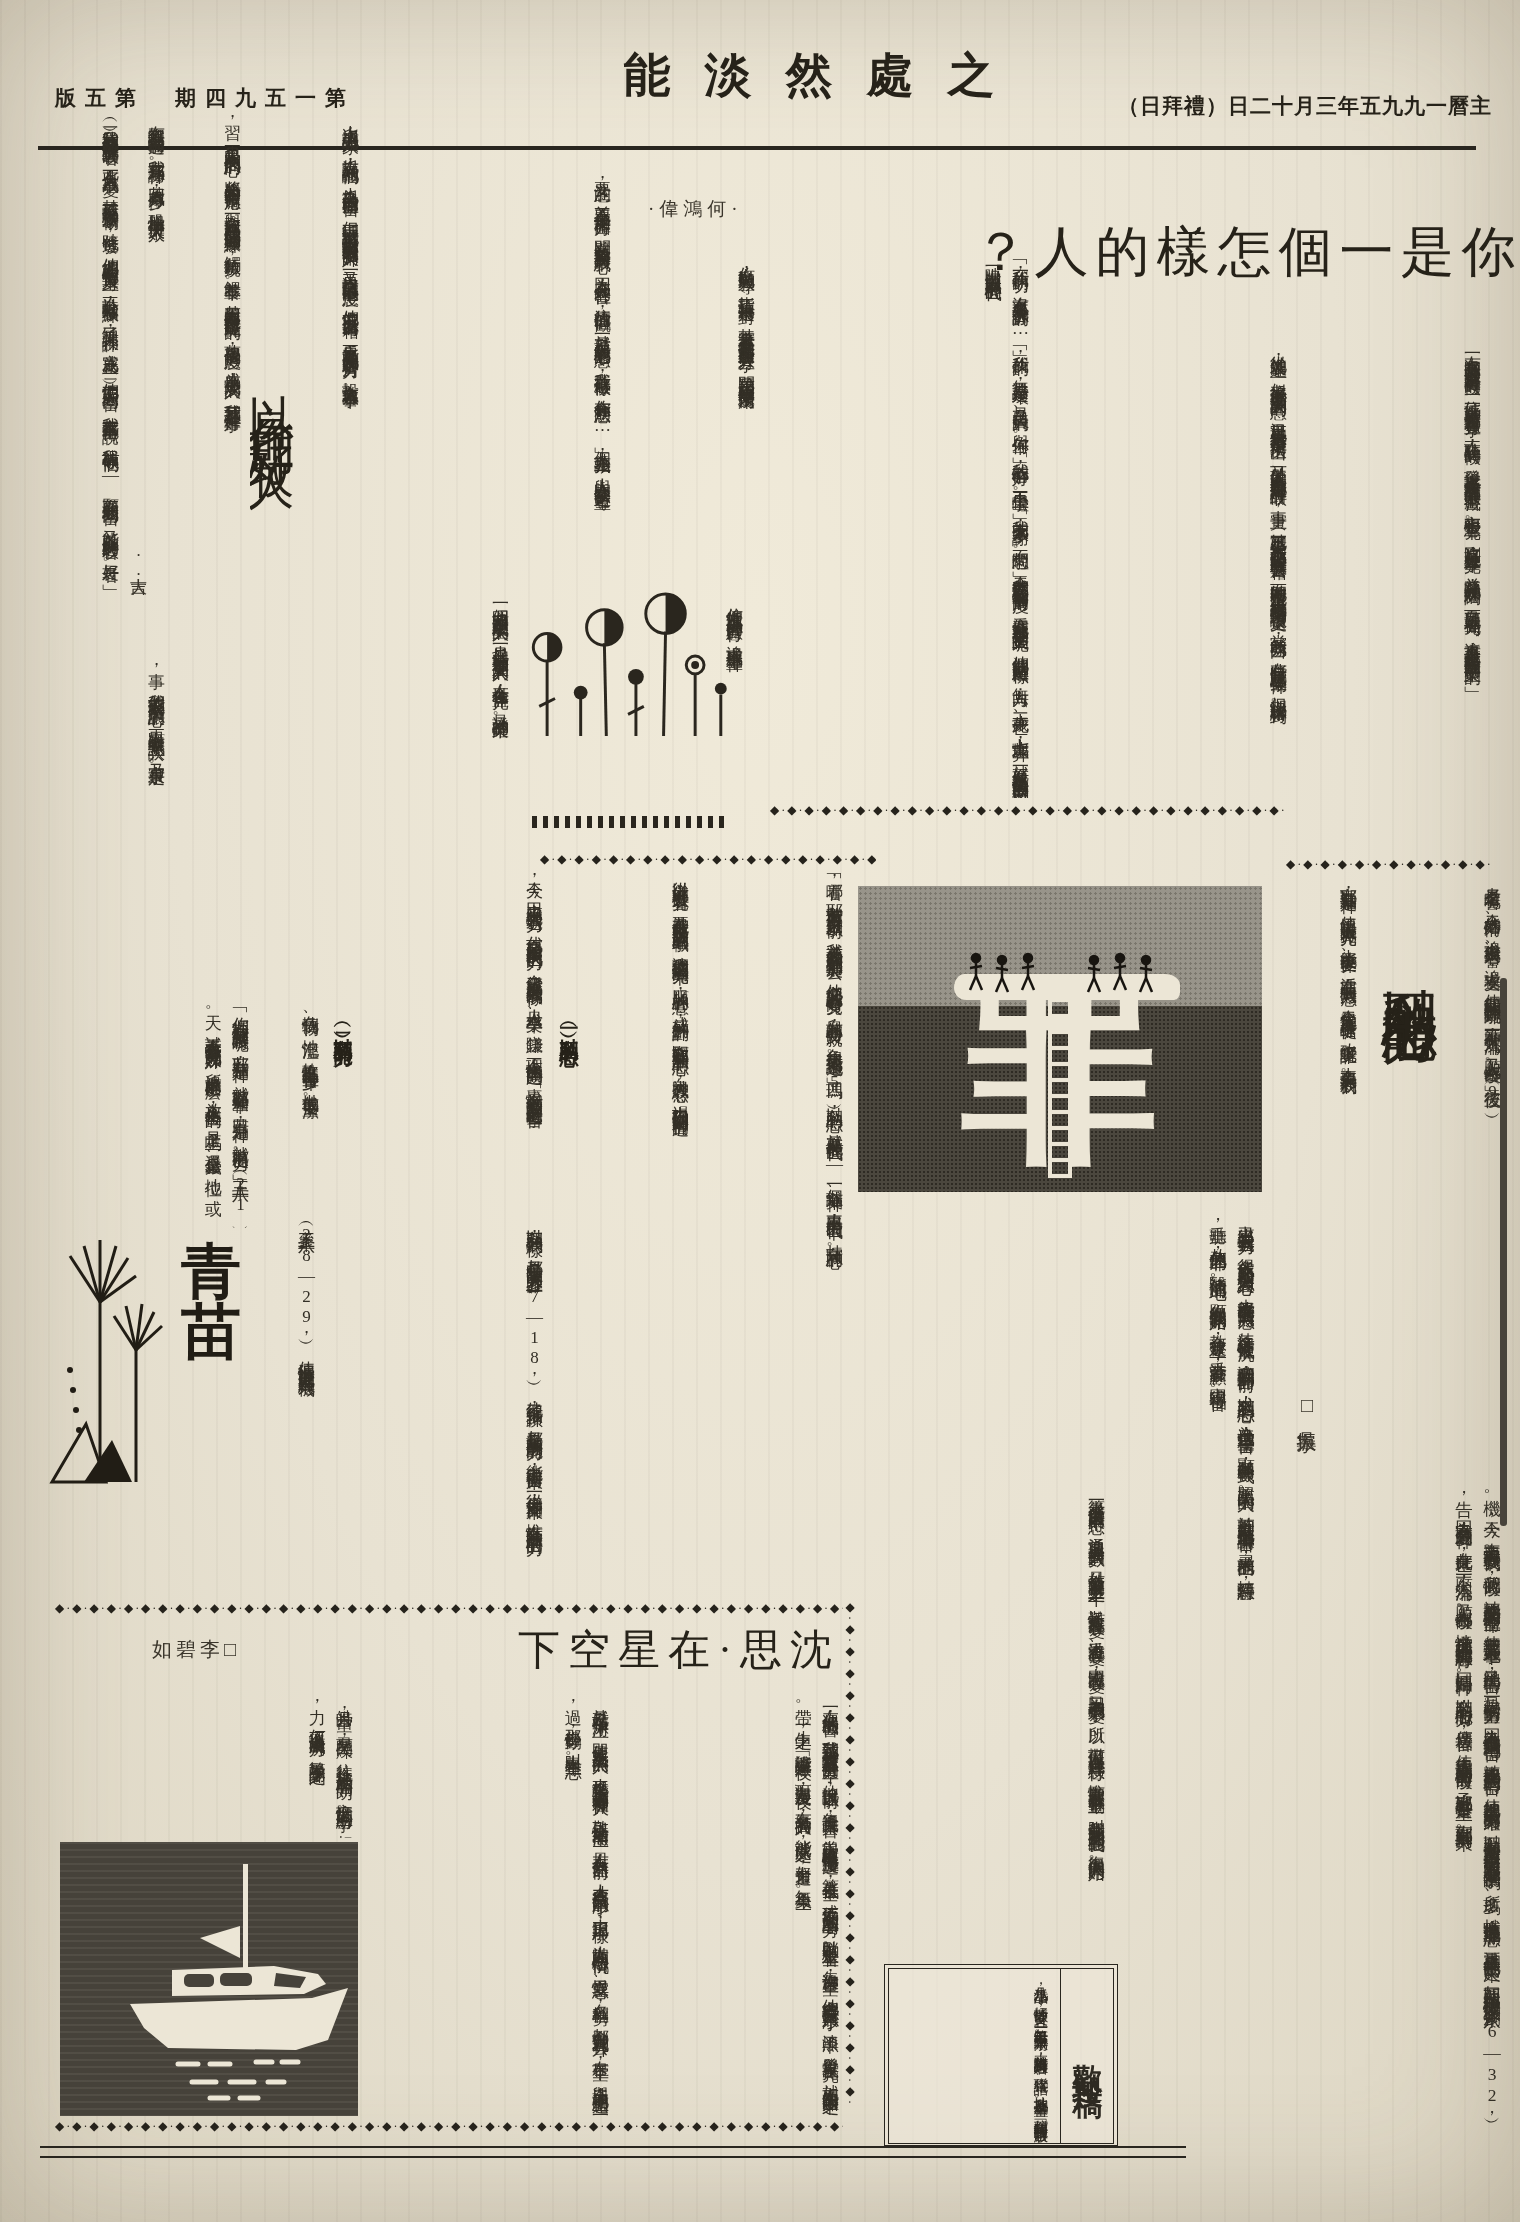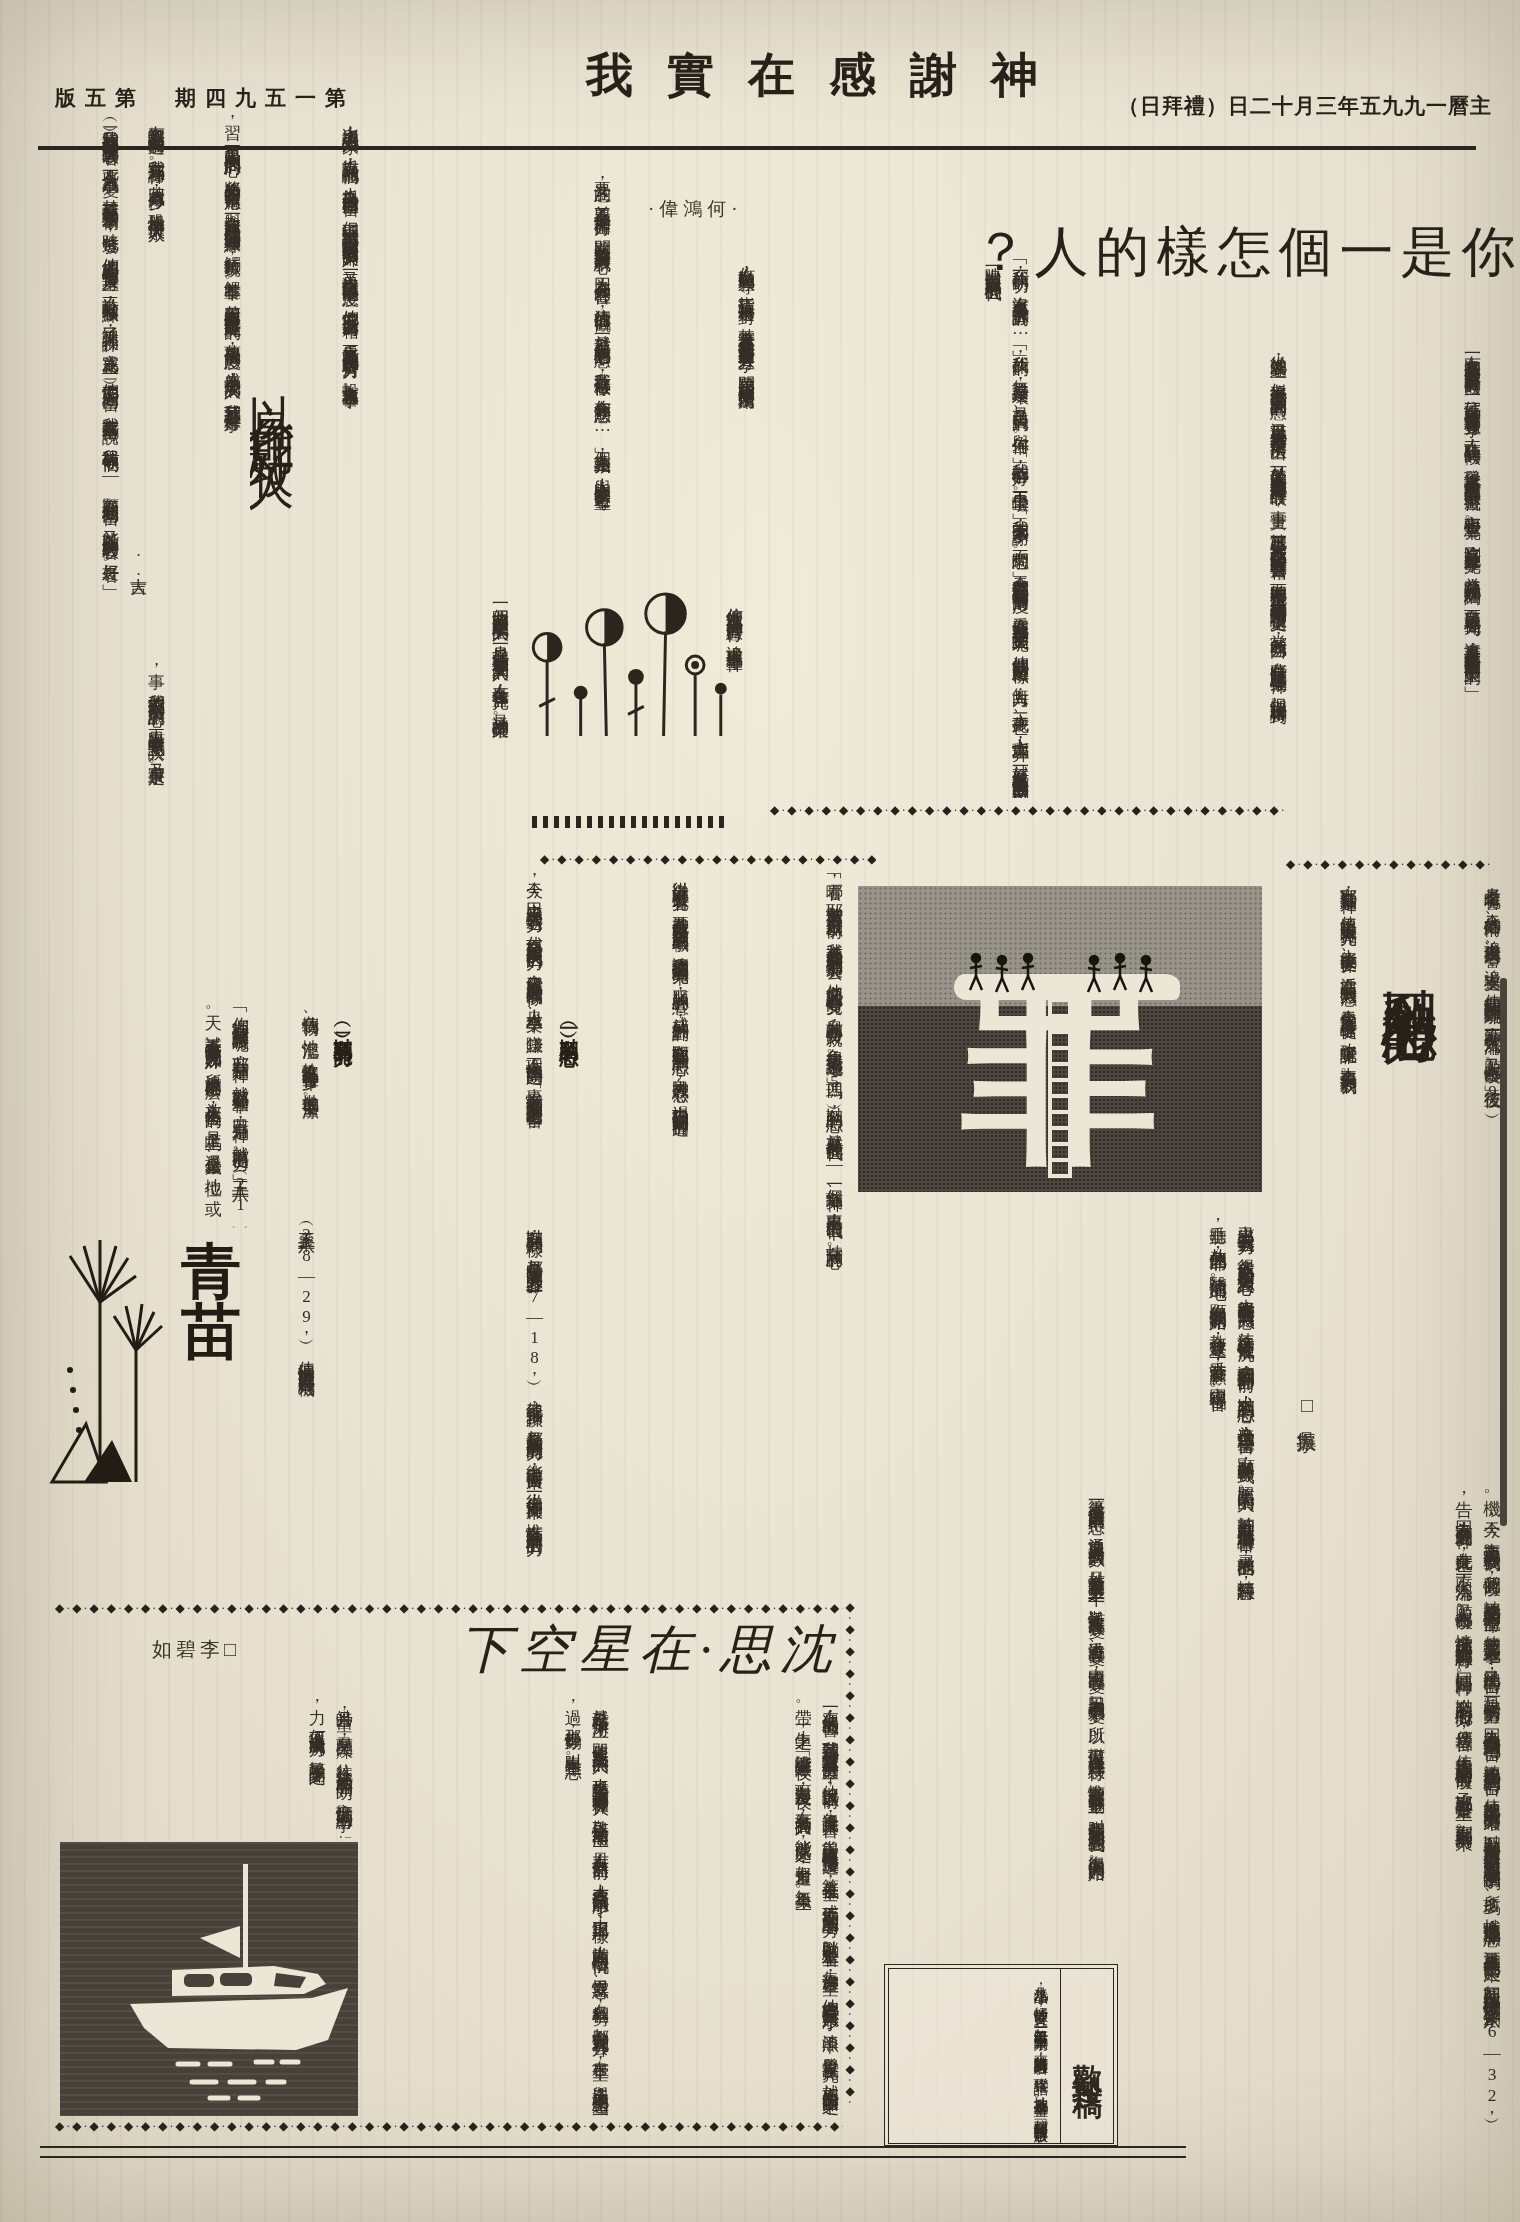--- a/index.html
+++ b/index.html
@@ -103,41 +103,41 @@
   
   #submit-box{left:884px;top:1964px;width:226px;height:174px;border:1px solid #29261f;
     padding:3px;background:rgba(238,232,219,.6);}
   #submit-box .sb-inner{display:flex;height:100%;border:1px solid #29261f;}
   #submit-box .sb-body{flex:1;padding:6px 8px;writing-mode:vertical-rl;text-orientation:upright;
     font-size:14.5px;line-height:1.62;letter-spacing:1px;text-align:justify;overflow:hidden;}
   #submit-box .sb-title{width:52px;border-left:1px solid #29261f;writing-mode:vertical-rl;
     text-orientation:upright;font-size:30px;font-weight:700;letter-spacing:8px;
     display:flex;align-items:center;justify-content:center;}
   
-  #a4-hl{left:388px;top:1618px;width:452px;height:64px;font-size:52px;letter-spacing:8px;
-    display:flex;align-items:center;justify-content:flex-end;font-style:italic;}
+  #a4-hl{left:388px;top:1618px;width:452px;height:64px;font-size:42px;letter-spacing:8px;
+    display:flex;align-items:center;justify-content:flex-end;}
   #a4-by{left:152px;top:1636px;font-size:20px;letter-spacing:4px;}
   #a4-b0{left:618px;top:1696px;width:226px;height:420px;}
   #a4-b1{left:364px;top:1696px;width:250px;height:420px;}
   #a4-b2{left:60px;top:1696px;width:298px;height:142px;}
   
   #boat-art{left:60px;top:1842px;width:298px;height:274px;background:#46423a;overflow:hidden;
     background-image:repeating-linear-gradient(180deg,rgba(236,230,214,.07) 0 2px,transparent 2px 7px);}
   
   #btm-rule{left:40px;top:2146px;width:1146px;height:8px;
     border-top:2px solid #29261f;border-bottom:2px solid #29261f;}
   #edge-bar{left:1500px;top:978px;width:7px;height:548px;background:#2f2b24;opacity:.85;border-radius:3px;}
 </style>
 </head>
 <body>
 
 <div id="page">
 
   <div class="hlh" id="hdr-issue">版五第　期四九五一第</div>
-  <div class="hlh" id="hdr-title">我實在感謝神</div>
+  <div class="hlh" id="hdr-title">能淡然處之</div>
   <div class="hlh" id="hdr-date">（日拜禮）日二十月三年五九九一曆主</div>
   <div class="abs" id="hdr-rule"></div>
 
   <div class="hlh" id="a1-hl">？人的樣怎個一是你</div>
   <div class="hlh byline" id="a1-by">·偉鴻何·</div>
   <div class="blk" id="a1-b0">有一次在團契圖書分享週會進行的時候，一位姊妹拿着一本屬靈書籍在分享。正在聆聽的時候，發現這本書好像我所擁有的其中一本藏書，心中很想查究一下。這剛好是她分享完畢，並呼籲弟兄姊妹借閱，而且她還補充一句：「這本書是在教會辦公室內牧師的書架子上的。」</div>
   <div class="blk" id="a1-b1">從她的表達上，似乎好像不需要徵詢別人的同意，況且她更表示這本書不是第一次借出，又可使聽的人不會以為她是未經許可而取。事實上，她已不是第一次當我不在辦公室的時候取去書籍，而她閒中也會留下一張條紙表示借書閱讀日後交還。當然我亦明白，有些時候是急需某些物件，但却沒法聯絡得到。</div>
   <div class="blk" id="a1-b2">「我所作的一切，沒有必要事先告訴你的……」「我所作的，無論是好是壞，是自己負責的、與你何干。」「我的心情不好，不再上學啦。」「我的家人太多謝了，不想問啦。」今天我們怎樣從教會和信仰的角度，看這個社會和那些未信主的人呢？他們的狀態是無目標、無方向：「三十歲死亡、七十歲埋葬」，就好像一塊毫無生氣的玻璃窗口。這些話反映出一個以自我為中心的世代。</div>
   <div class="blk" id="a1-b3">作出勸勉與教導，指正這種行為是不對。其實筆者並不介意把有用和好東西與人分享，問題是否用正確的態度來使用。</div>
   <div class="blk" id="a1-b4">要注意的，並不單在於使用權方面，問題在於尊重和過份自我中心。因為在今天的社會，流行的價值觀，就是一種自我中心的形態：「我喜歡這樣做，你有你的想法……」個人主義抬頭，人與人之間便缺乏了尊重。</div>

